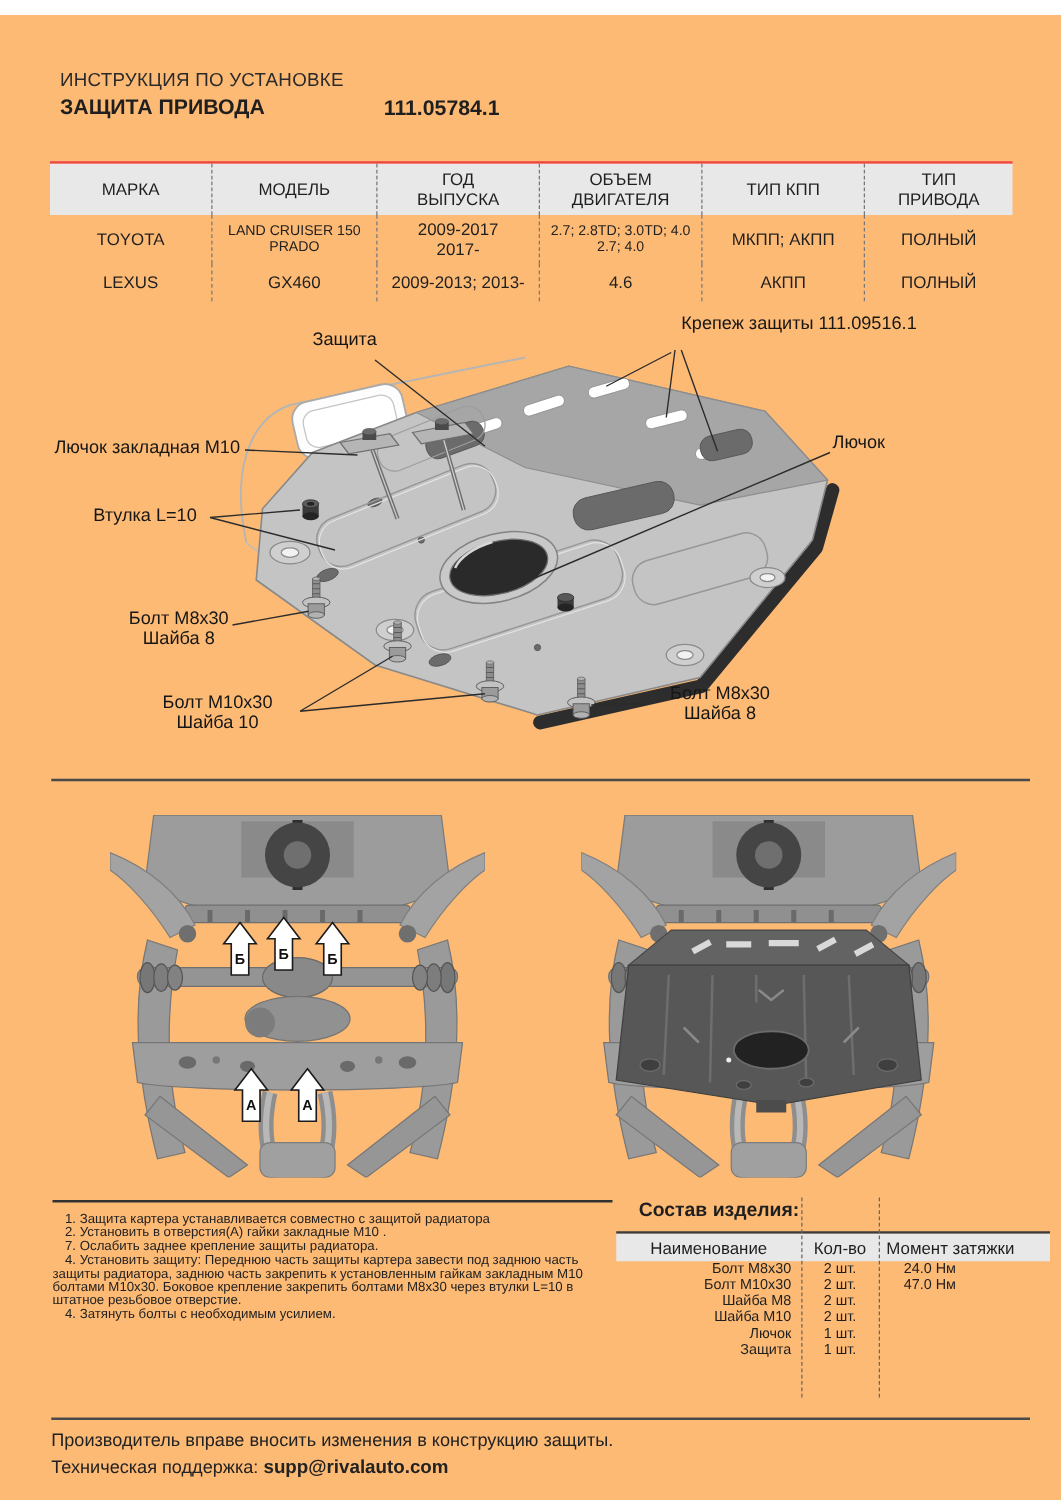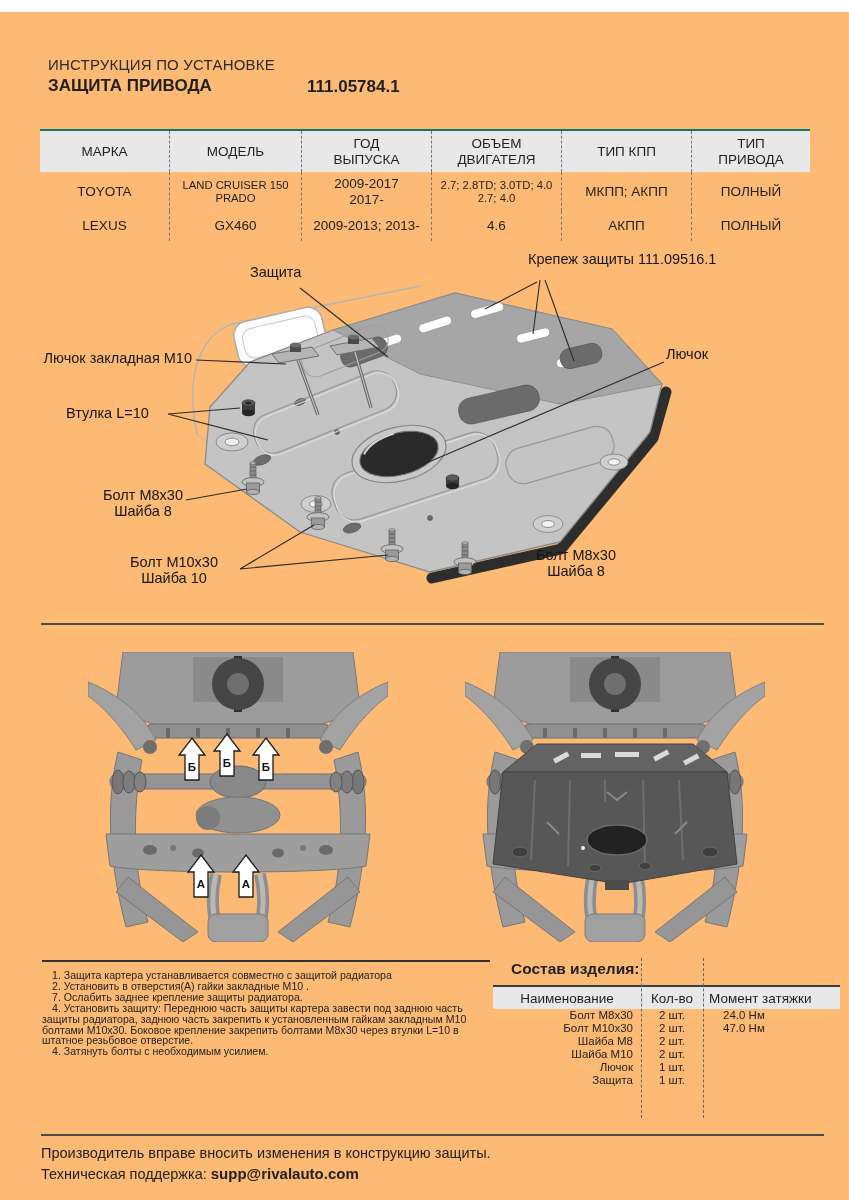--- a/index.html
+++ b/index.html
@@ -6,40 +6,40 @@
   .page{position:relative;width:849px;height:1200px;background:#fdba74;overflow:hidden;
         font-family:"Liberation Sans",sans-serif;color:#1f1f1f;margin-top:12px;}
 
   
   .header{position:absolute;left:48px;top:44px;width:762px;}
   .header-line1{font-size:15px;color:#2a2a2a;letter-spacing:.2px;}
   .header-line2{font-size:17px;font-weight:bold;margin-top:3px;}
   .part-number{position:absolute;left:259px;top:21px;font-size:17px;font-weight:bold;}
 
   
-  .spec-table{position:absolute;left:40px;top:117px;width:770px;border-top:2px solid #0f766e;}
+  .spec-table{position:absolute;left:40px;top:117px;width:770px;border-top:2px solid #ef4444;}
   .spec-row{display:grid;grid-template-columns:130px 132px 130px 130px 130px 118px;}
   .spec-row.head{background:#e8e8e8;}
   .spec-cell{display:flex;align-items:center;justify-content:center;text-align:center;
              white-space:pre-line;border-right:1px dashed #777;font-size:13.5px;line-height:1.15;}
   .spec-cell.last{border-right:none;}
   .spec-row.head .spec-cell{height:41px;}
   .spec-row.r1 .spec-cell{height:39px;}
   .spec-row.r2 .spec-cell{height:30px;}
   .spec-cell.sm{font-size:11.3px;}
 
   
   .diagram{position:absolute;left:0;top:230px;width:849px;height:400px;}
   .diagram svg{position:absolute;left:0;top:0;}
   .dlabel{position:absolute;font-size:14.5px;white-space:pre-line;line-height:1.12;color:#161616;}
   .lbl-guard{left:250px;top:22px;}
-  .lbl-fasteners{left:528px;top:9px;}
+  .lbl-fasteners{left:545px;top:9px;}
   .lbl-nut{left:30px;top:108px;width:162px;text-align:right;}
   .lbl-hatch{left:666px;top:104px;}
-  .lbl-bushing{left:66px;top:163px;width:100px;text-align:left;}
+  .lbl-bushing{left:66px;top:163px;width:100px;text-align:center;}
   .lbl-bolt-m8-left{left:88px;top:245px;width:110px;text-align:center;}
   .lbl-bolt-m10{left:110px;top:312px;width:128px;text-align:center;}
   .lbl-bolt-m8-right{left:516px;top:305px;width:120px;text-align:center;}
 
   
   .divider-top{position:absolute;left:41px;top:611px;width:783px;height:2px;background:#4a4a4a;}
   .photo{position:absolute;top:640px;width:300px;height:290px;}
   .photo-left{left:88px;}
   .photo-right{left:465px;}
 

